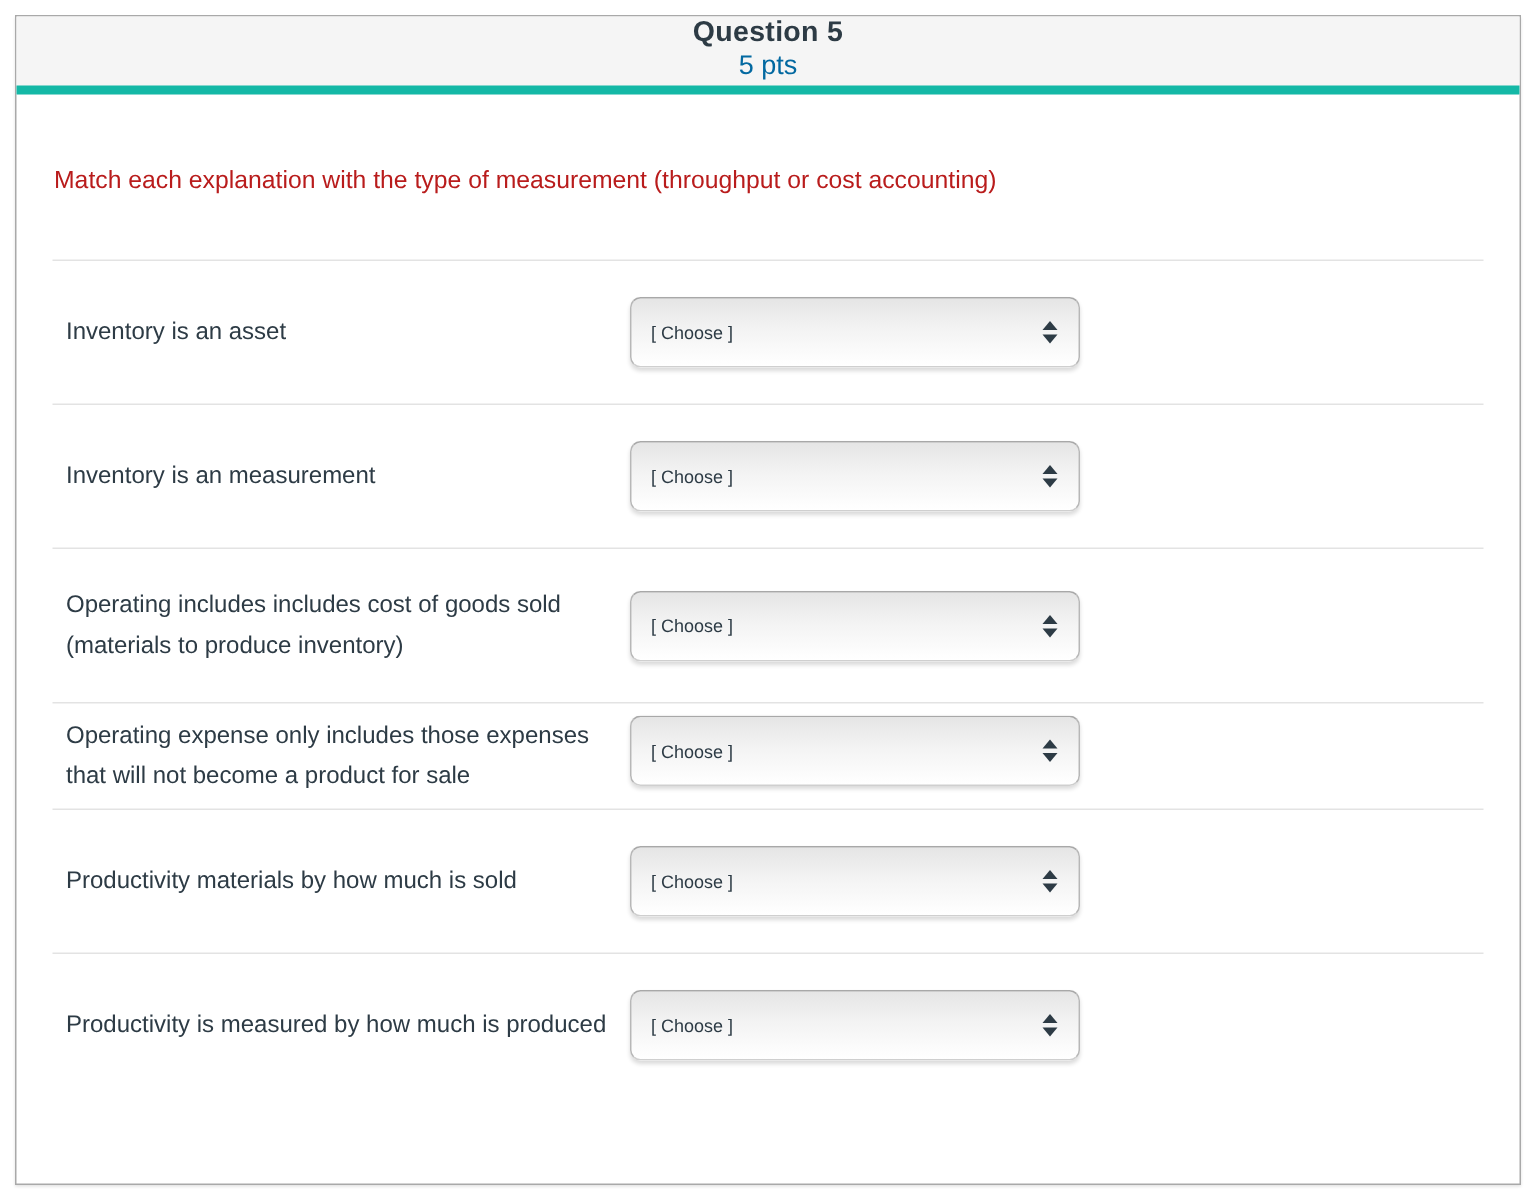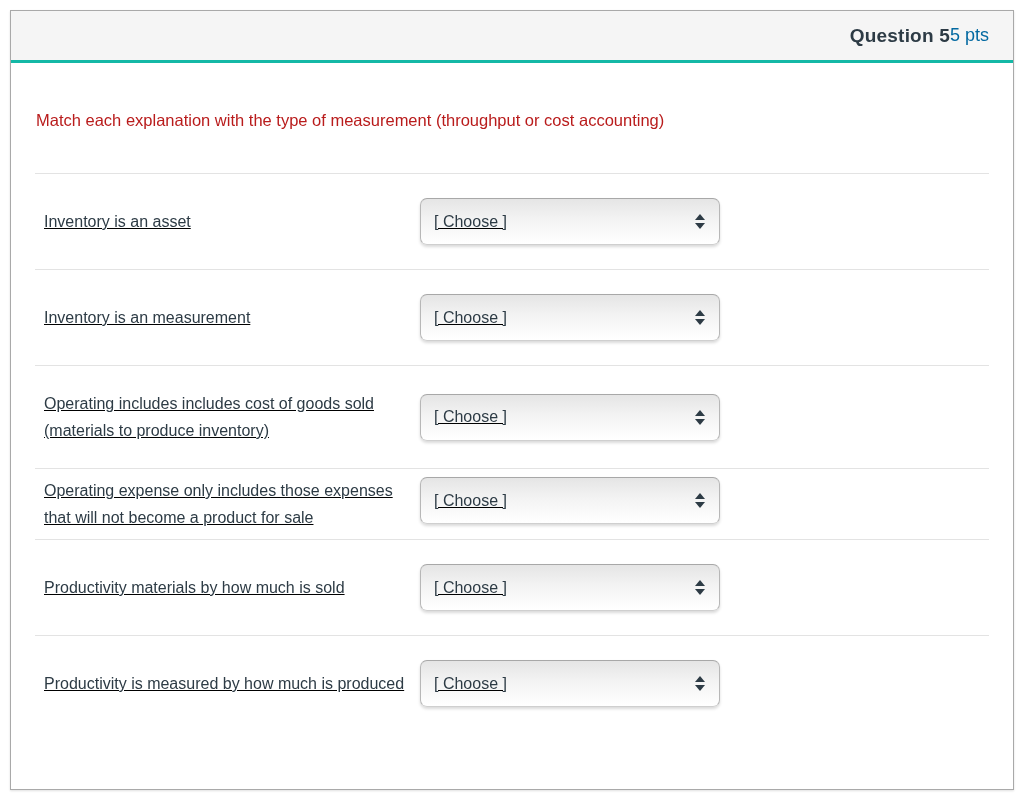--- a/index.html
+++ b/index.html
@@ -23,26 +23,27 @@
     width: 1002px;
     height: 778px;
     background: #ffffff;
     border: 1px solid #a9a9a9;
     box-shadow: 0 1px 2px rgba(0,0,0,0.12);
     box-sizing: content-box;
   }
   .question-header {
     height: 52px;
     background: #f5f5f5;
-    border-bottom: 3px solid #14b8a6;
-    display: flex;
-    align-items: center;
-    justify-content: flex-end;
+    border-bottom: 6px solid #14b8a6;
+    display: flex;
+    align-items: center;
+    justify-content: flex-start;
     padding: 0 24px;
     box-sizing: border-box;
+    flex-direction: column;
   }
   .question-title {
     font-size: 19px;
     font-weight: bold;
     color: #2d3b45;
     letter-spacing: 0.2px;
   }
   .question-points {
     font-size: 18px;
     font-weight: normal;
@@ -57,21 +58,20 @@
     font-size: 16.5px;
     line-height: 24px;
     color: #b91c1c;
   }
   .match-row {
     display: flex;
     align-items: center;
     border-top: 1px solid #e3e3e3;
     padding: 24px 0;
     box-sizing: border-box;
-    text-decoration: underline;
   }
   .match-row.align-top {
     align-items: flex-start;
     padding: 8px 0;
   }
   .match-row.last {
     padding-bottom: 48px;
   }
   .match-label {
     flex: 0 0 368px;
@@ -91,21 +91,21 @@
     border-radius: 7px;
     background: linear-gradient(to bottom, #e5e5e5 0%, #f3f3f3 45%, #fdfdfd 90%, #ffffff 100%);
     box-shadow: 0 2px 3px rgba(0,0,0,0.15);
     display: flex;
     align-items: center;
     justify-content: space-between;
     padding: 0 14px 0 13px;
     cursor: pointer;
   }
   .select-value {
-    font-size: 16px;
+    font-size: 12px;
     color: #2d3b45;
   }
   .select-arrows {
     display: flex;
     flex-direction: column;
     align-items: center;
     gap: 3px;
   }
   .arrow-up {
     width: 0; height: 0;

